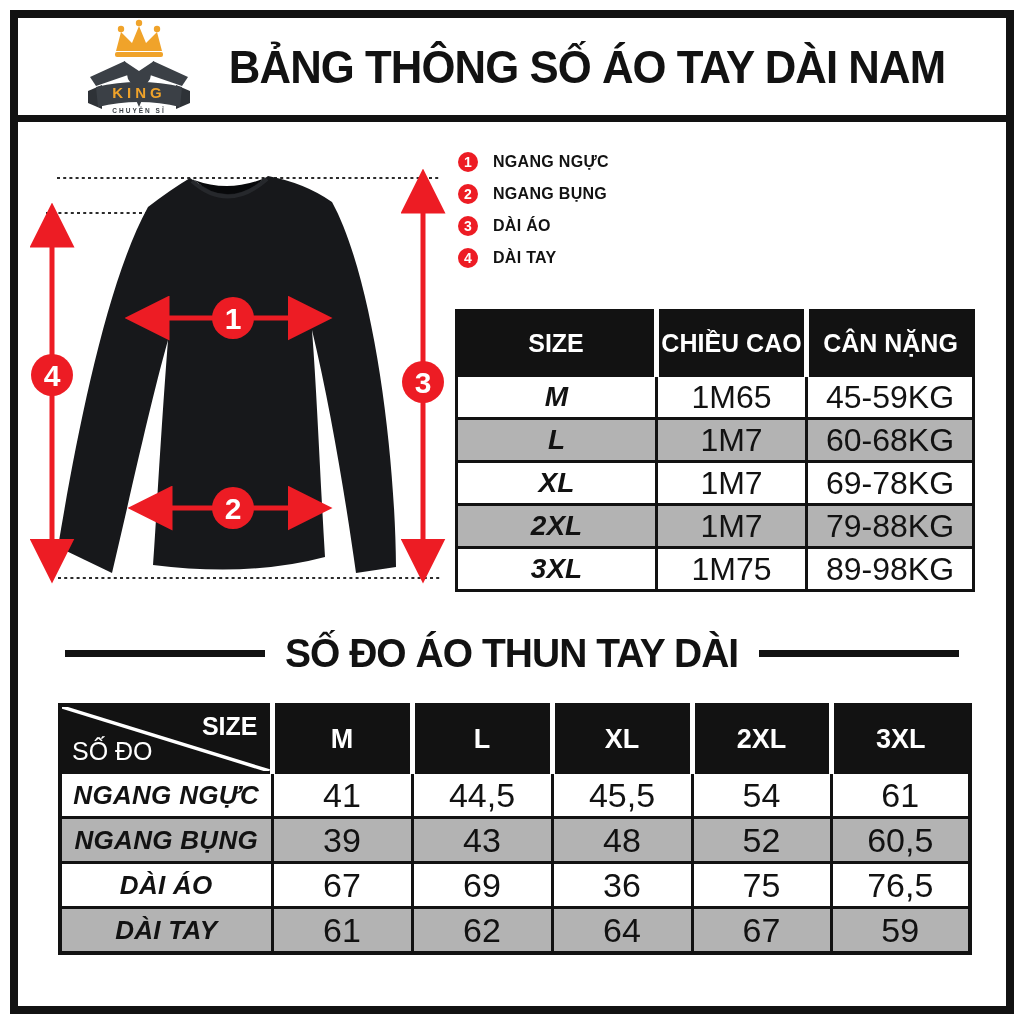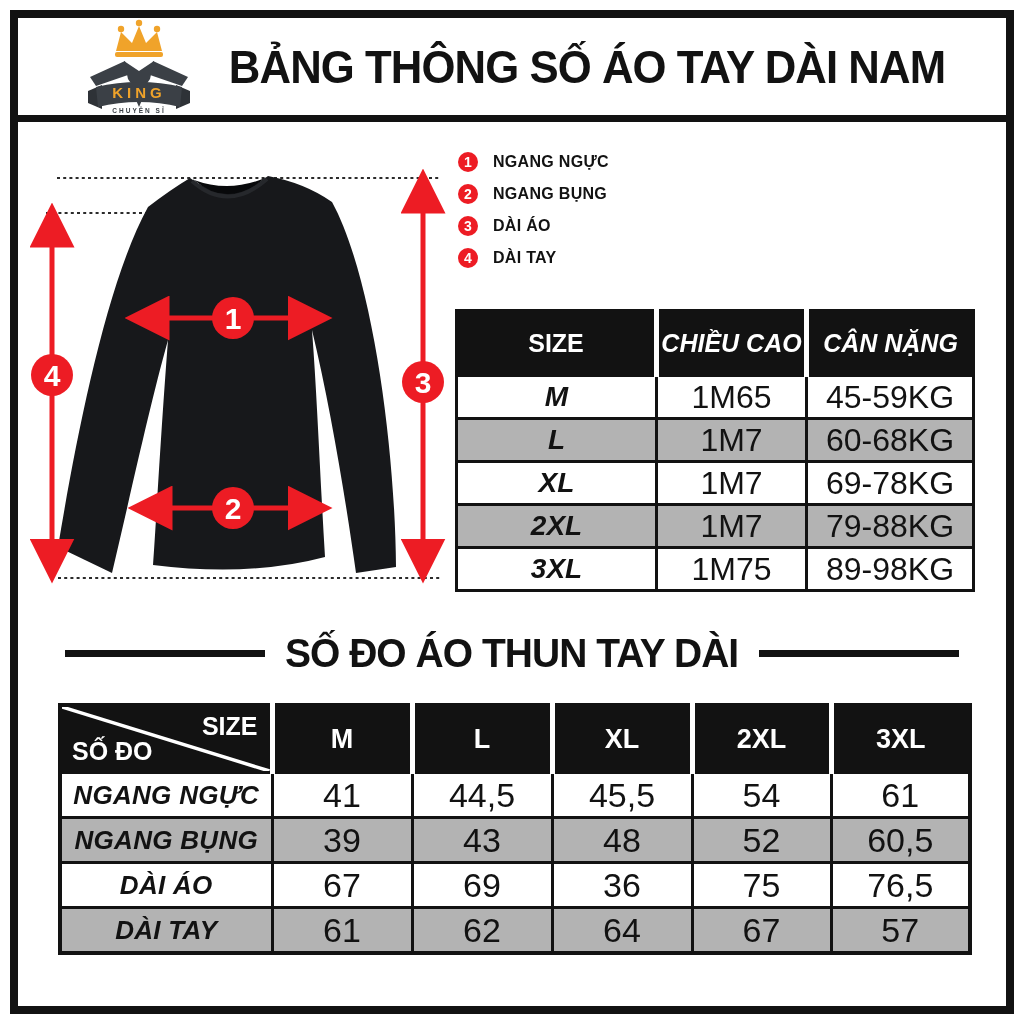--- a/index.html
+++ b/index.html
@@ -27,40 +27,40 @@
   
   .size-table{position:absolute;left:437px;top:187px;width:517px;border-collapse:collapse;table-layout:fixed;}
   .size-table th,.size-table td{text-align:center;vertical-align:middle;padding:0;}
   .size-table th{background:#121212;color:#fff;height:62px;font-size:25px;font-weight:bold;
     border-left:5px solid #fff;border-bottom:3px solid #121212;line-height:1.15;}
   .size-table th:first-child{border-left:3px solid #121212;}
   .size-table td{border:3px solid #121212;height:40px;font-size:32px;}
   .size-table td.size-cell{font-weight:bold;font-style:italic;font-size:28px;}
   .row-gray td{background:#b3b3b3;}
   .row-white td{background:#ffffff;}
-  .hdr-italic{font-style:italic;margin-top:28px;}
+  .hdr-italic{margin-top:28px;}
   .size-table{border:3px solid #121212;}
   
   .section-title{position:absolute;left:0;right:0;top:508px;display:flex;align-items:center;
     justify-content:center;gap:8px;}
   .section-bar{height:7px;background:#121212;flex:0 0 200px;}
   .section-text{font-size:41px;font-weight:bold;transform:scaleX(0.95);letter-spacing:-1px;white-space:nowrap;}
   
   .measure-table{position:absolute;left:40px;top:581px;width:910px;border-collapse:collapse;
     table-layout:fixed;border:4px solid #121212;}
   .measure-table th,.measure-table td{text-align:center;vertical-align:middle;padding:0;}
   .measure-table th{background:#121212;color:#fff;height:64px;font-size:27px;font-weight:bold;
     border-left:5px solid #fff;border-bottom:3px solid #121212;}
   .measure-table th:first-child{border-left:4px solid #121212;}
   .measure-table td{border:3px solid #121212;height:42px;font-size:34px;}
   .measure-table td.row-label{font-weight:bold;font-style:italic;font-size:26px;letter-spacing:.3px;}
   .corner-cell{position:relative;width:100%;height:64px;}
   .corner-cell svg{position:absolute;inset:0;width:100%;height:100%;}
   .corner-size{position:absolute;top:5px;right:12px;font-size:25px;font-weight:bold;color:#fff;}
-  .corner-sodo{position:absolute;bottom:5px;left:10px;font-size:25px;font-weight:bold;color:#fff;}
+  .corner-sodo{position:absolute;bottom:5px;left:10px;font-size:25px;font-weight:normal;color:#fff;}
 </style>
 </head>
 <body>
 
 <div class="page">
 
   <div class="header">
     <svg class="logo" width="118" height="96" viewBox="0 0 118 96">
 
       <g>
@@ -254,19 +254,19 @@
           <td>36</td>
           <td>75</td>
           <td>76,5</td>
         </tr>
         <tr class="row-gray">
           <td class="row-label">DÀI TAY</td>
           <td>61</td>
           <td>62</td>
           <td>64</td>
           <td>67</td>
-          <td>57</td>
+          <td>59</td>
         </tr>
       </tbody>
     </table>
 
   </div>
 </div>
 
 </body></html>

